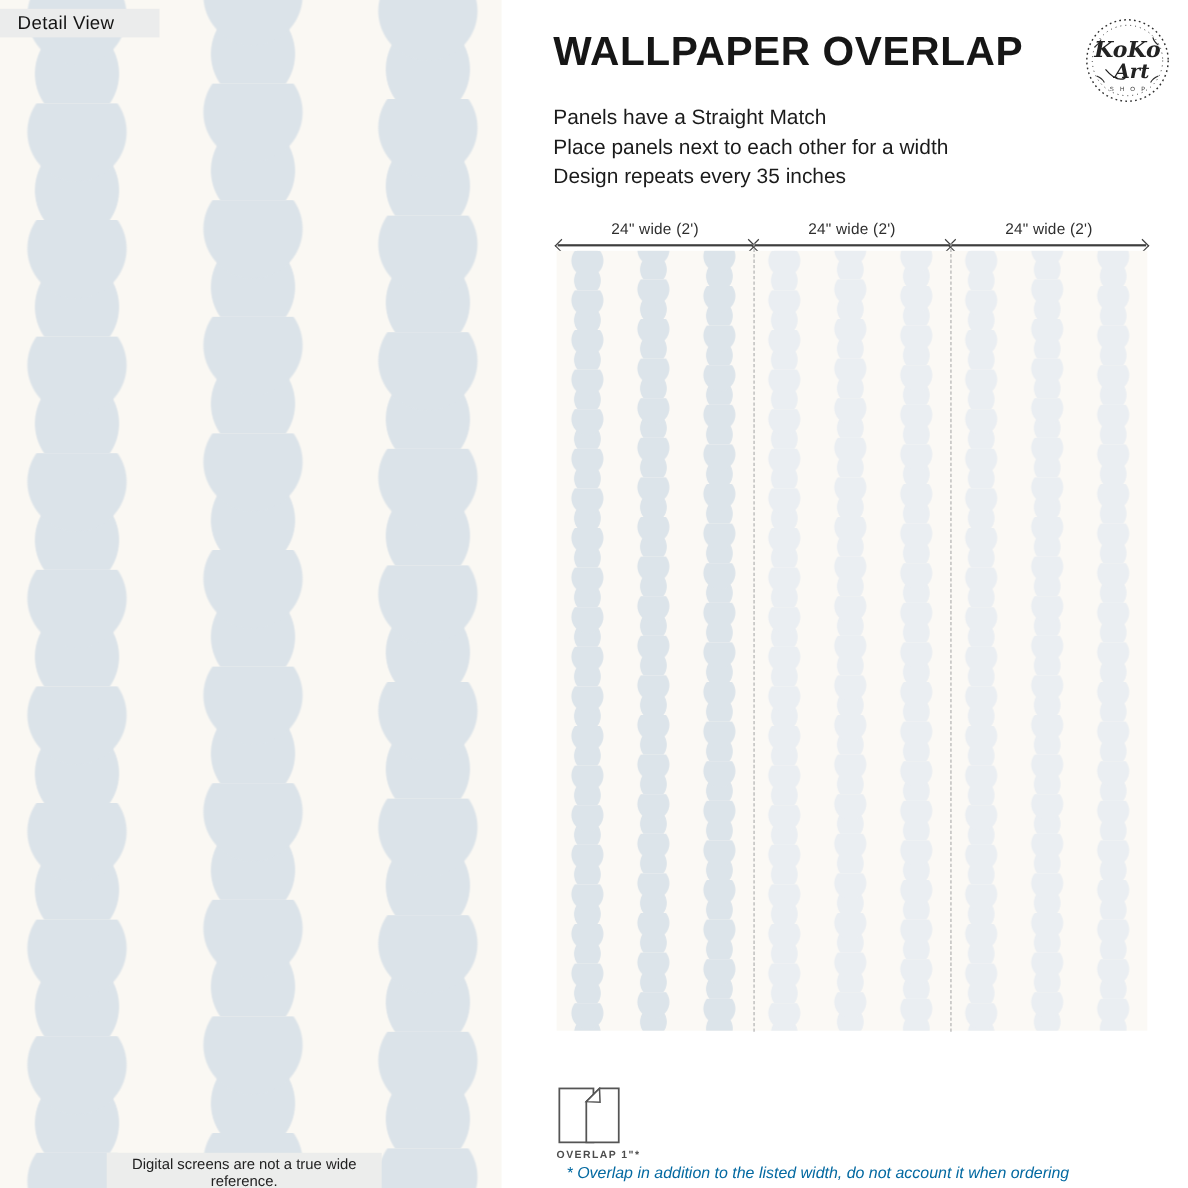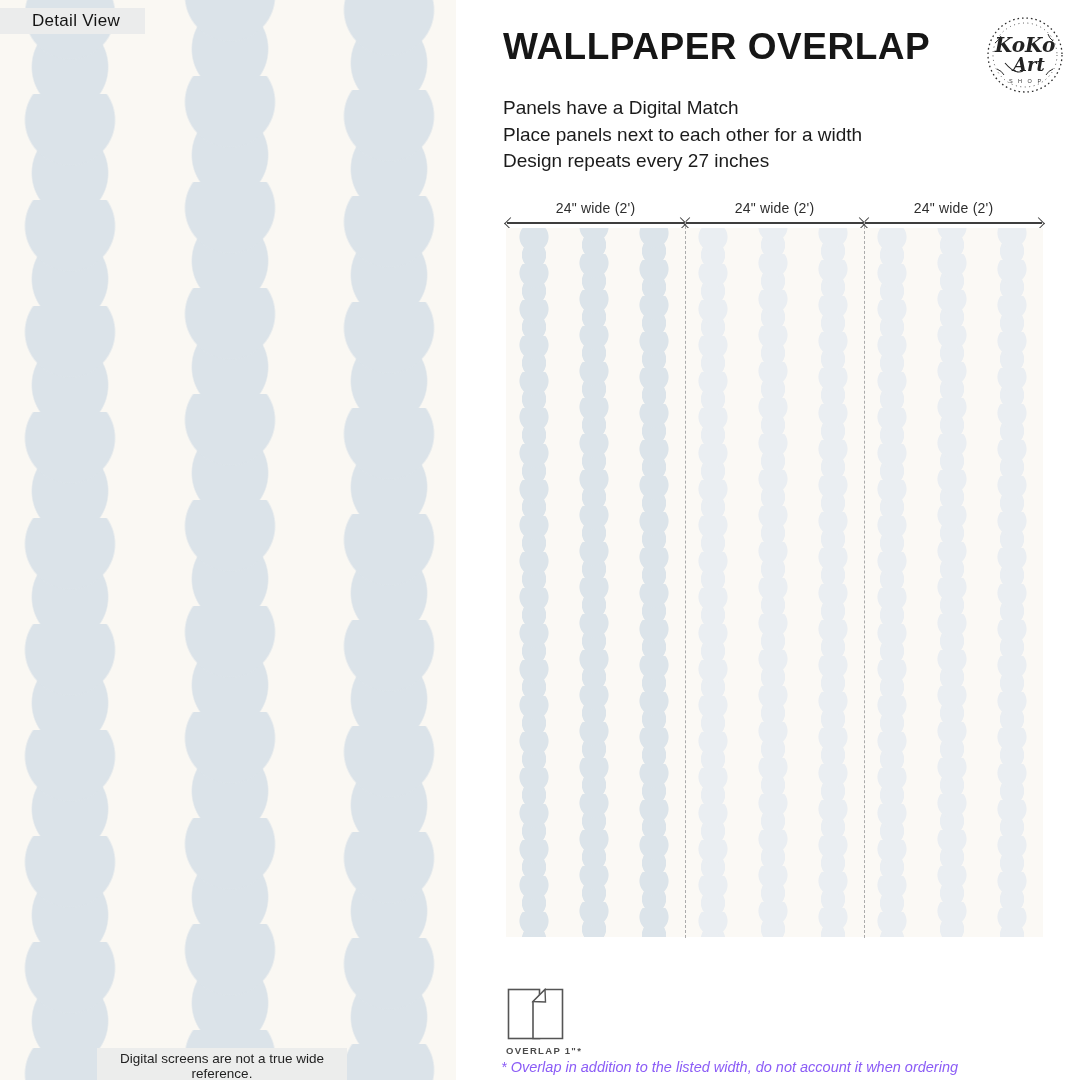--- a/index.html
+++ b/index.html
@@ -21,21 +21,21 @@
       radial-gradient(39px 44px at 46px 79px, #dbe3e9 96%, rgba(219,227,233,0) 100%);
     background-size:92px 106px;
     background-repeat:repeat-y;
   }
   .bead-col.c1 { left:24px;  background-position:0 -12px; }
   .bead-col.c2 { left:184px; background-position:0 -30px; }
   .bead-col.c3 { left:343px; background-position:0 -16px; }
 
   .detail-label-box {
     position:absolute; left:0; top:8px; width:145px; height:26px;
-    background:#ebecec; display:flex; align-items:center; padding-left:32px;
+    background:#ebecec; display:flex; align-items:center; padding-left:16px;
     font-size:17px; color:#141414; letter-spacing:0.3px;
   }
   .disclaimer-box {
     position:absolute; left:97px; top:1048px; width:250px;
     background:#ecedec; padding:4px 2px 5px; text-align:center;
     font-size:13.5px; line-height:14.5px; color:#222;
   }
 
   
   .page-title {
@@ -100,22 +100,22 @@
   }
   .dash-line.d1 { left:685px; }
   .dash-line.d2 { left:864px; }
 
   .overlap-icon { position:absolute; left:507px; top:988px; }
   .overlap-label {
     position:absolute; left:506px; top:1045px;
     font-size:9.5px; font-weight:bold; letter-spacing:1.3px; color:#4c4c4c;
   }
   .footnote {
-    position:absolute; left:501px; top:1059px;
-    font-size:14.5px; font-style:italic; color:#8b5cf6;
+    position:absolute; left:515px; top:1059px;
+    font-size:14.5px; font-style:italic; color:#0369a1;
   }
 </style>
 </head>
 <body>
 
 <div class="canvas">
 
   <div class="detail-half">
     <div class="bead-col c1"></div>
     <div class="bead-col c2"></div>
@@ -139,23 +139,23 @@
       <circle cx="42" cy="42" r="32" fill="none" stroke="#2e2e2e" stroke-width="0.9" stroke-dasharray="0.9 3.6"></circle>
       <path d="M12,30 q4,-3 6,-7 M70,28 q-4,-3 -5,-7 M14,56 q5,2 7,6 M70,56 q-5,2 -7,6" fill="none" stroke="#2e2e2e" stroke-width="1"></path>
       <text x="42" y="39" font-size="20" font-family="DejaVu Serif, serif" font-style="italic" font-weight="bold" text-anchor="middle" fill="#222">KoKo</text>
       <text x="46" y="58" font-size="18" font-family="DejaVu Serif, serif" font-style="italic" font-weight="bold" text-anchor="middle" fill="#222">Art</text>
       <path d="M22,50 q10,12 18,8" fill="none" stroke="#222" stroke-width="1.1"></path>
       <text x="43" y="70" font-size="5.5" font-family="Liberation Sans, sans-serif" text-anchor="middle" letter-spacing="2" fill="#333">S H O P</text>
     </svg>
   </div>
 
   <div class="instructions">
-    <div>Panels have a Digital Match</div>
+    <div>Panels have a Straight Match</div>
     <div>Place panels next to each other for a width</div>
-    <div>Design repeats every 27 inches</div>
+    <div>Design repeats every 35 inches</div>
   </div>
 
   <div class="dims">
     <div class="dim">
       <div class="dim-label">24" wide (2')</div>
       <div class="arrow"></div>
     </div>
     <div class="dim">
       <div class="dim-label">24" wide (2')</div>
       <div class="arrow"></div>

